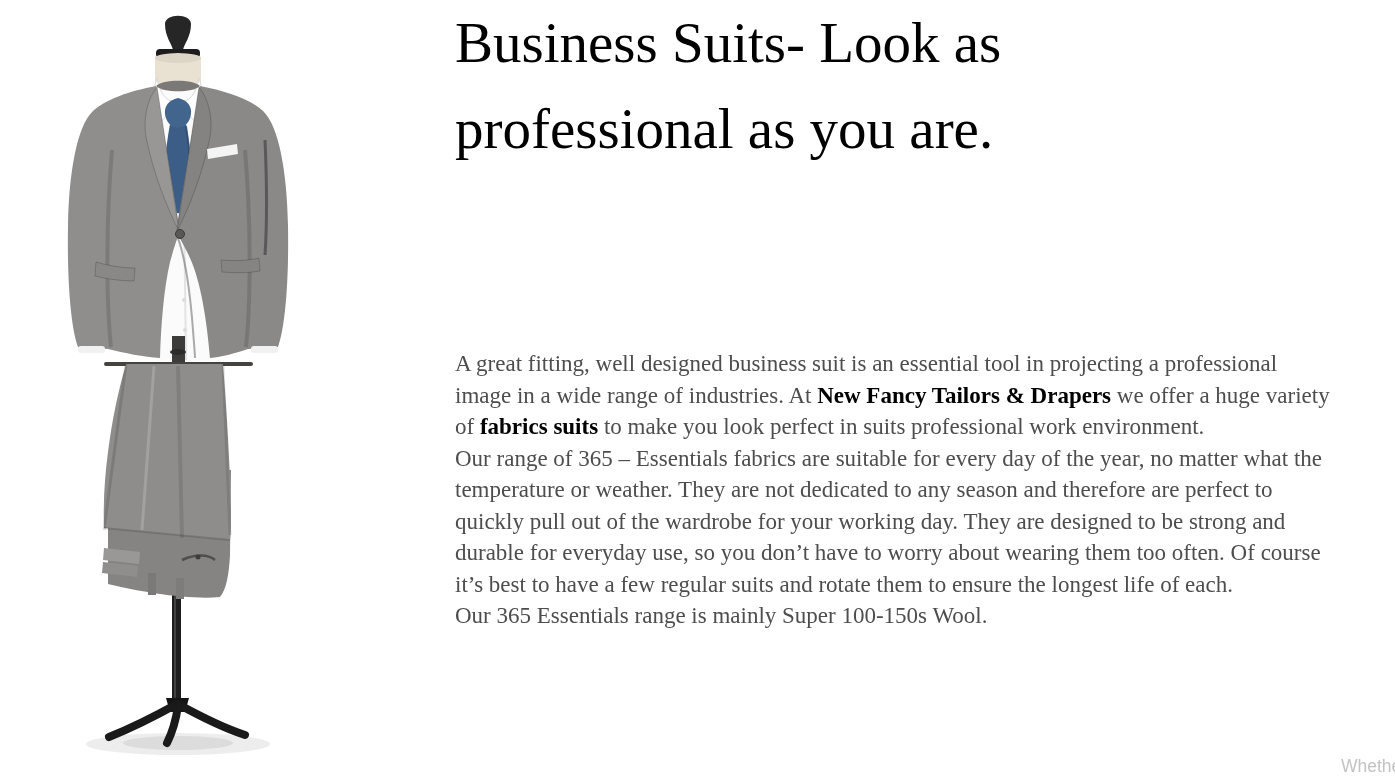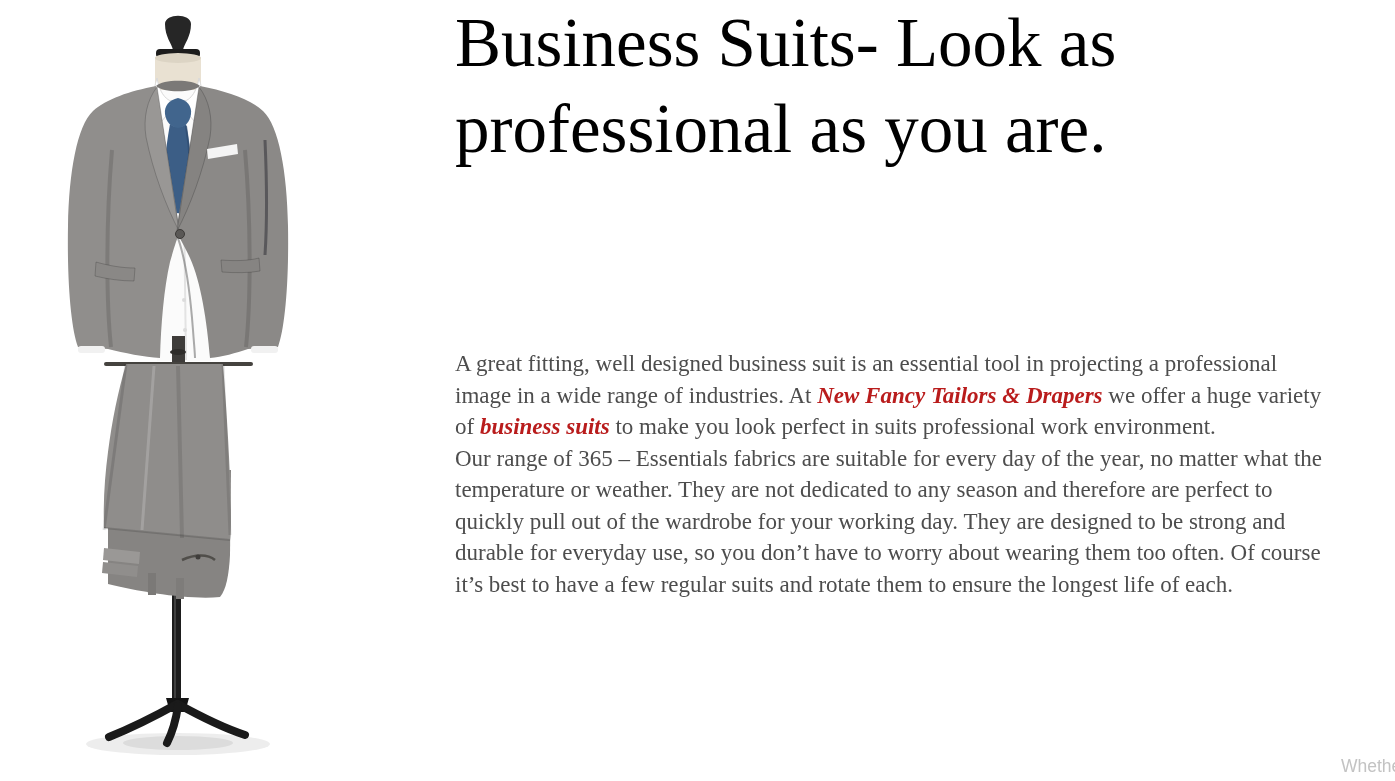--- a/index.html
+++ b/index.html
@@ -1,24 +1,24 @@
 <!DOCTYPE html>
 <html><head>
 <meta charset="utf-8">
 <style>
   html,body{margin:0;padding:0;background:#ffffff;}
   body{width:1395px;height:781px;overflow:hidden;}
   .canvas{position:relative;width:1395px;height:781px;background:#ffffff;font-family:"Liberation Serif",serif;}
   .hero{position:absolute;left:60px;top:0;width:320px;height:781px;margin:0;}
   .hero svg{display:block;}
   .content{position:absolute;left:455px;top:0;width:890px;}
-  .title{margin:0;font-weight:400;font-size:69px;line-height:86px;color:#000000;width:720px;}
+  .title{margin:0;font-weight:400;font-size:57px;line-height:86px;color:#000000;width:720px;}
   .article{margin-top:176px;width:880px;font-size:23px;line-height:31.5px;color:#4d4d4d;}
   .article p{margin:0;padding:0;}
-  .article strong{font-weight:700;color:#b91c1c;font-style:italic;}
+  .article strong{font-weight:700;color:#000000;}
   .watermark{position:absolute;left:1341px;top:756px;font-family:"Liberation Sans",sans-serif;font-size:17.5px;color:#c3c3c3;white-space:nowrap;}
 </style>
 </head>
 <body>
 
 <div class="canvas">
 
   <figure class="hero">
     <svg width="320" height="781" viewBox="0 0 320 781">
 
@@ -98,20 +98,21 @@
         <circle cx="138" cy="557" r="2.5" fill="#3f3d3b"></circle>
         <rect x="88" y="573" width="8" height="22" fill="#7b7977"></rect>
         <rect x="116" y="578" width="8" height="21" fill="#7e7c7a"></rect>
       </g>
     </svg>
   </figure>
 
   <main class="content">
     <h1 class="title" style="color: rgb(0, 0, 0);">Business Suits- Look as professional as you are.</h1>
     <div class="article" id="article" style="color: rgb(77, 77, 77);">
-        <p><span>A great fitting, well designed business suit is an essential tool in projecting a professional image in a wide range of industries. At </span><strong>New Fancy Tailors &amp; Drapers</strong><span> we offer a huge variety of </span><strong>business suits</strong><span> to make you look perfect in suits professional work environment.</span></p>
+        <p><span>A great fitting, well designed business suit is an essential tool in projecting a professional image in a wide range of industries. At </span><strong>New Fancy Tailors &amp; Drapers</strong><span> we offer a huge variety of </span><strong>fabrics suits</strong><span> to make you look perfect in suits professional work environment.</span></p>
         <p><span>Our range of 365 – Essentials fabrics are suitable for every day of the year, no matter what the temperature or weather. They are not dedicated to any season and therefore are perfect to quickly pull out of the wardrobe for your working day. They are designed to be strong and durable for everyday use, so you don’t have to worry about wearing them too often. Of course it’s best to have a few regular suits and rotate them to ensure the longest life of each.</span></p>
+        <p><span>Our 365 Essentials range is mainly Super 100-150s Wool.</span></p>
       </div>
   </main>
 
   <div class="watermark" style="color: rgb(195, 195, 195);">Whether</div>
 
 </div>
 
 </body></html>

